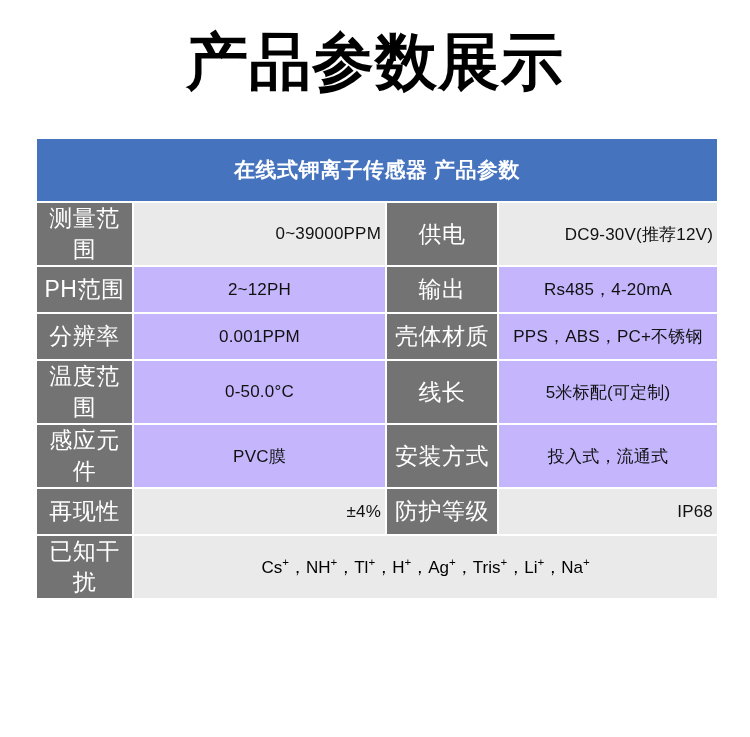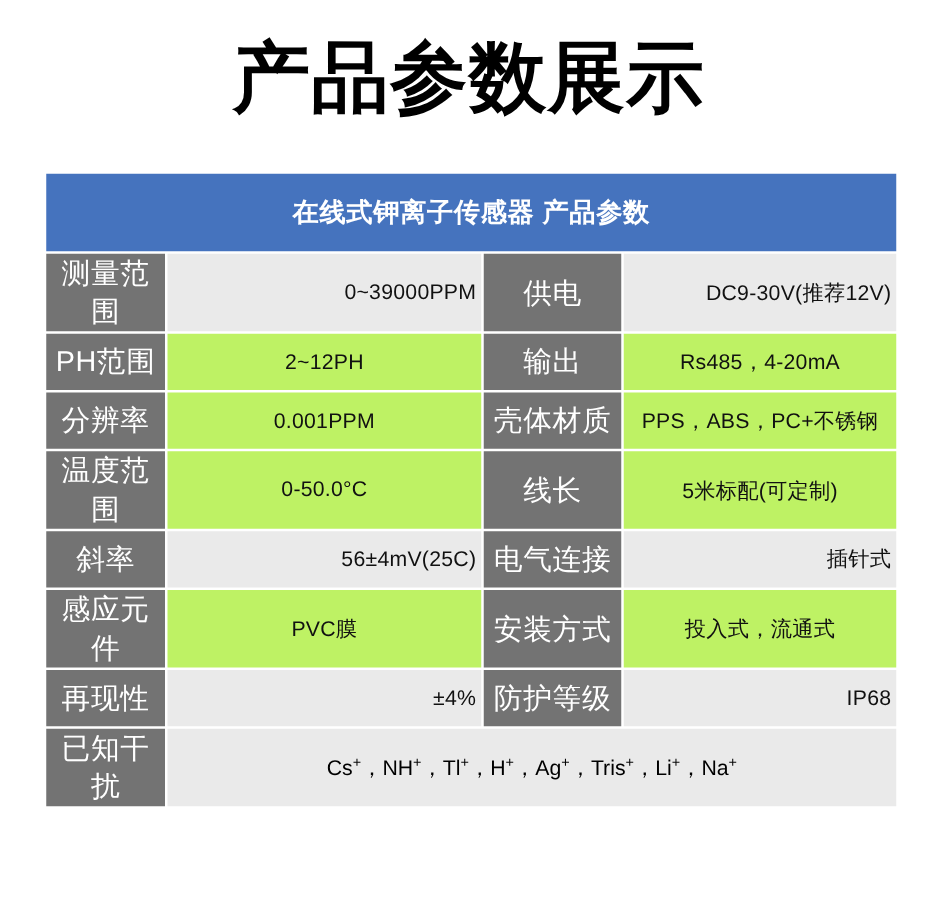--- a/index.html
+++ b/index.html
@@ -77,21 +77,21 @@
     font-size: 23px;
     font-weight: 400;
     letter-spacing: 0.5px;
   }
   td.value {
     color: #111111;
     font-size: 17px;
     letter-spacing: 0.2px;
   }
   td.value.light  { background: #eaeaea; text-align: right; }
-  td.value.dark   { background: #bef264; margin-top: 24px; }
+  td.value.dark   { background: #c4b5fd; margin-top: 24px; }
   td.blank-label  { background: #4573be; }
 
   .col-l1 { width: 95px; }
   .col-l2 { width: 251px; }
   .col-r1 { width: 110px; }
   .col-r2 { width: 218px; }
 
   td.value-wide {
     background: #eaeaea;
     font-size: 17px;
@@ -136,26 +136,20 @@
           <td class="label">壳体材质</td>
           <td class="value dark">PPS，ABS，PC+不锈钢</td>
         </tr>
         <tr>
           <td class="label">温度范围</td>
           <td class="value dark">0-50.0°C</td>
           <td class="label">线长</td>
           <td class="value dark">5米标配(可定制)</td>
         </tr>
         <tr>
-          <td class="label">斜率</td>
-          <td class="value light">56±4mV(25C)</td>
-          <td class="label">电气连接</td>
-          <td class="value light">插针式</td>
-        </tr>
-        <tr>
           <td class="label">感应元件</td>
           <td class="value dark">PVC膜</td>
           <td class="label">安装方式</td>
           <td class="value dark">投入式，流通式</td>
         </tr>
         <tr>
           <td class="label">再现性</td>
           <td class="value light">±4%</td>
           <td class="label">防护等级</td>
           <td class="value light">IP68</td>

